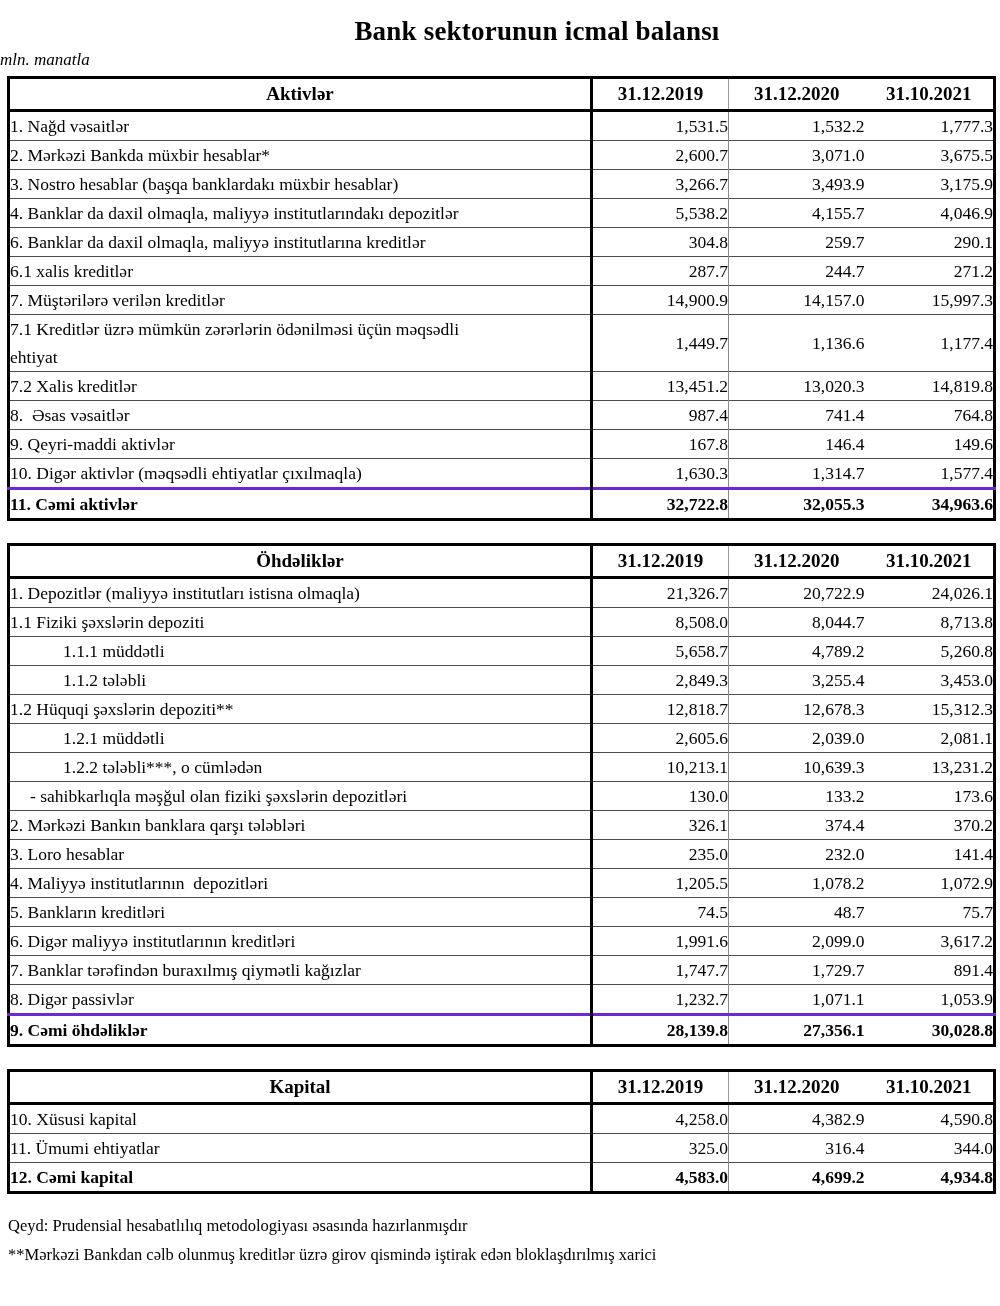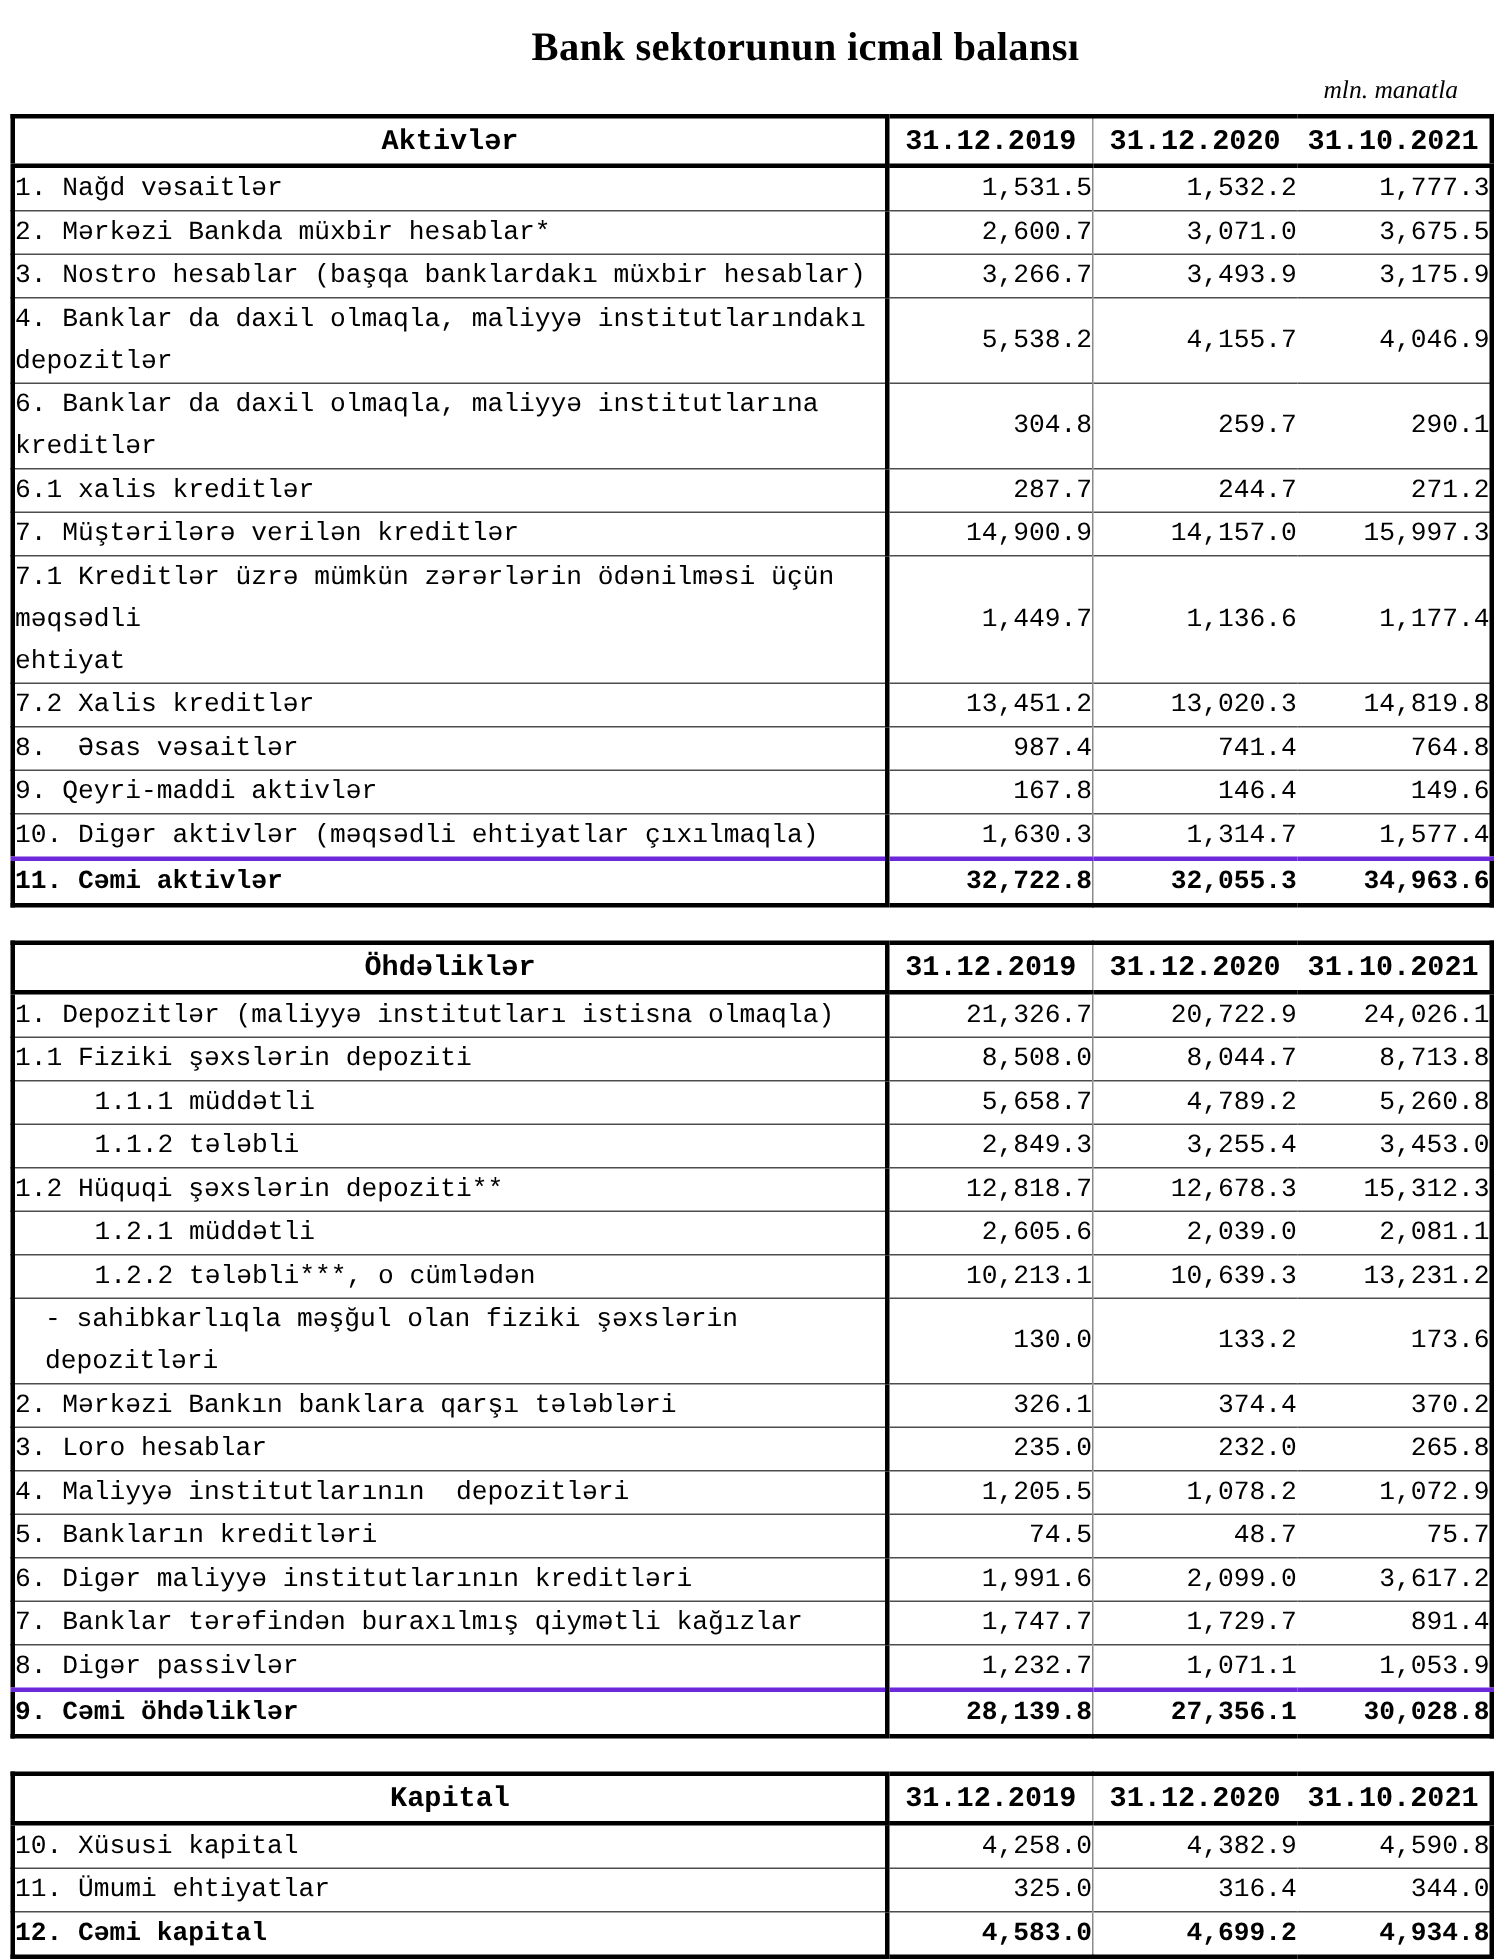--- a/index.html
+++ b/index.html
@@ -18,31 +18,29 @@
   }
   .title {
     margin: 16px 0 0 74px;
     text-align: center;
     font-size: 27px;
     font-weight: bold;
     letter-spacing: 0.2px;
   }
   .unit-note {
     margin: 3px 28px 6px 0;
-    text-align: right;
     font-size: 17px;
     font-style: italic;
   }
   table.bal {
     border-collapse: collapse;
     table-layout: fixed;
     width: 986px;
     margin: 0 0 22px 7px;
     border: 3px solid #000000;
-    font-family: Liberation Mono, monospace;
   }
   table.bal col.c-lab { width: 583px; }
   table.bal col.c-0   { width: 137px; }
   table.bal col.c-1   { width: 136px; }
   table.bal col.c-2   { width: 130px; }
 
   table.bal th, table.bal td {
     padding: 0;
     vertical-align: middle;
     overflow: hidden;
@@ -263,21 +261,21 @@
           <tr class="r">
             <td class="lab">2. Mərkəzi Bankın banklara qarşı tələbləri</td>
             <td class="num n0">326.1</td>
             <td class="num n1">374.4</td>
             <td class="num n2">370.2</td>
           </tr>
           <tr class="r">
             <td class="lab">3. Loro hesablar</td>
             <td class="num n0">235.0</td>
             <td class="num n1">232.0</td>
-            <td class="num n2">265.8</td>
+            <td class="num n2">141.4</td>
           </tr>
           <tr class="r">
             <td class="lab">4. Maliyyə institutlarının  depozitləri</td>
             <td class="num n0">1,205.5</td>
             <td class="num n1">1,078.2</td>
             <td class="num n2">1,072.9</td>
           </tr>
           <tr class="r">
             <td class="lab">5. Bankların kreditləri</td>
             <td class="num n0">74.5</td>

